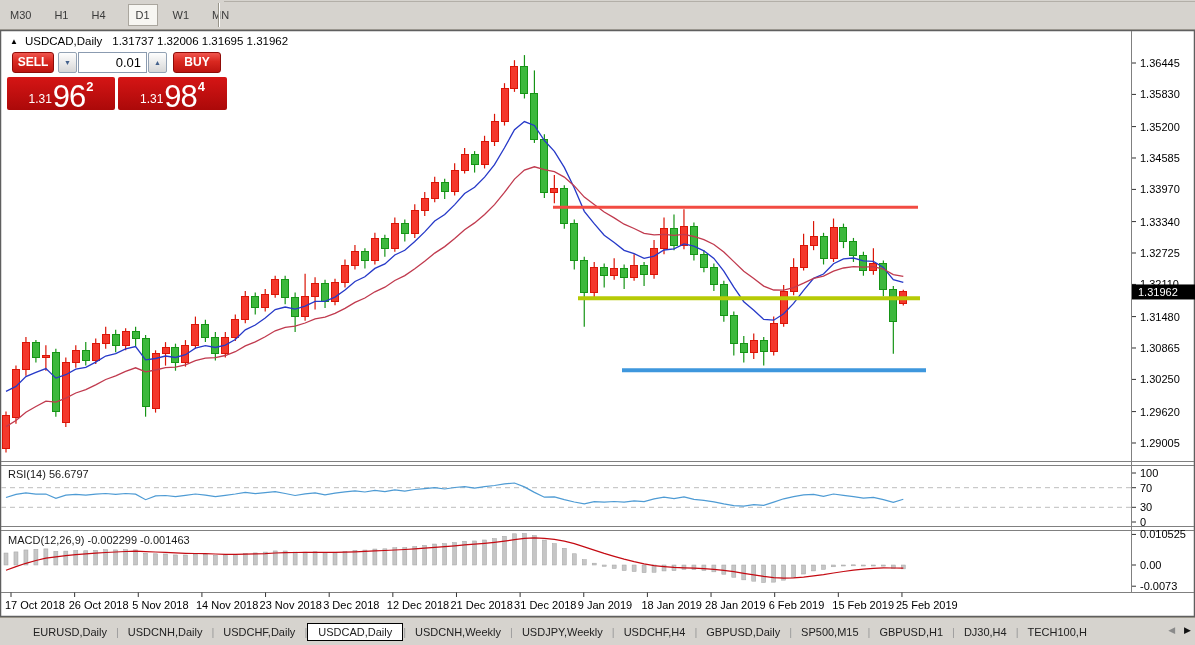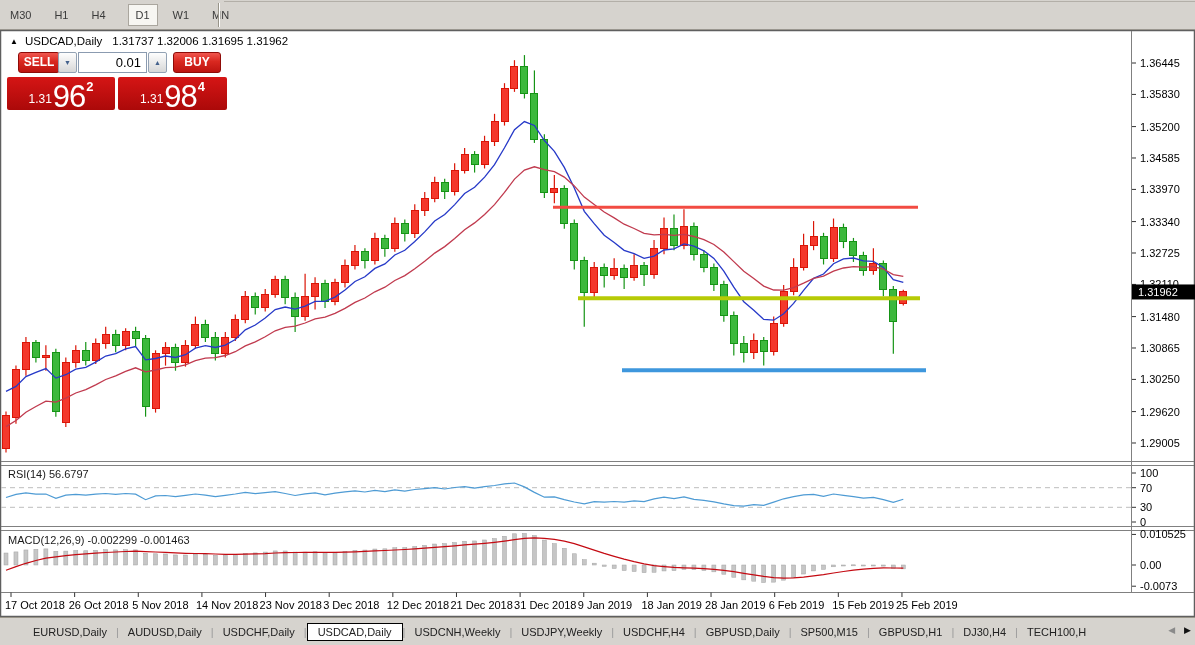--- a/index.html
+++ b/index.html
@@ -27,21 +27,21 @@
   .collapse-tri { font-size:8px; margin-right:7px; cursor:pointer; }
   .chart-title .sym { margin-right:10px; }
 
   .ind-label { position:absolute; left:8px; font-size:11px; color:#1a1a1a; z-index:5; }
 
   
   .trade-panel { position:absolute; left:0; top:20px; width:240px; height:95px; z-index:6; }
   .btn-trade { position:absolute; top:2px; height:21px; border:1px solid #8f0b08; border-radius:3px;
                background:linear-gradient(#f0564e,#d92820 45%,#bd1410); color:#fff; font-size:12px;
                font-weight:bold; text-align:center; line-height:19px; cursor:pointer; }
-  .btn-sell { left:12px;  width:42px;margin-left:6px; }
+  .btn-sell { left:12px;  width:42px; }
   .btn-buy  { left:173px; width:48px; }
   .spin-btn { position:absolute; top:2px; width:19px; height:21px; border:1px solid #93a2b4; border-radius:2px;
               background:linear-gradient(#fefefe,#d7d7d7); color:#44618c; font-size:7px; text-align:center;
               line-height:20px; cursor:pointer; }
   .spin-down { left:58px; }
   .spin-up   { left:148px; }
   .vol-input { position:absolute; left:78px; top:2px; width:69px; height:21px; border:1px solid #8b9bb0;
                font-size:13px; text-align:right; padding-right:5px; background:#fff;
                font-family:"Liberation Sans", sans-serif; }
   .tile { position:absolute; top:27px; width:108px; height:33px; border-radius:2px; cursor:pointer;
@@ -483,21 +483,21 @@
     </div>
 
     <div class="ind-label" style="top:438px">RSI(14) 56.6797</div>
     <div class="ind-label" style="top:504px">MACD(12,26,9) -0.002299 -0.001463</div>
   </div>
 
   <div class="tabbar">
     <div class="tabs" id="tabRow">
         <span class="tab">EURUSD,Daily</span>
         <span class="tab-sep">|</span>
-        <span class="tab">AUDUSD,Daily</span>
+        <span class="tab">USDCNH,Daily</span>
         <span class="tab-sep">|</span>
         <span class="tab">USDCHF,Daily</span>
         <span class="tab-sep">|</span>
         <span class="tab active">USDCAD,Daily</span>
         <span class="tab-sep">|</span>
         <span class="tab">USDCNH,Weekly</span>
         <span class="tab-sep">|</span>
         <span class="tab">USDJPY,Weekly</span>
         <span class="tab-sep">|</span>
         <span class="tab">USDCHF,H4</span>

